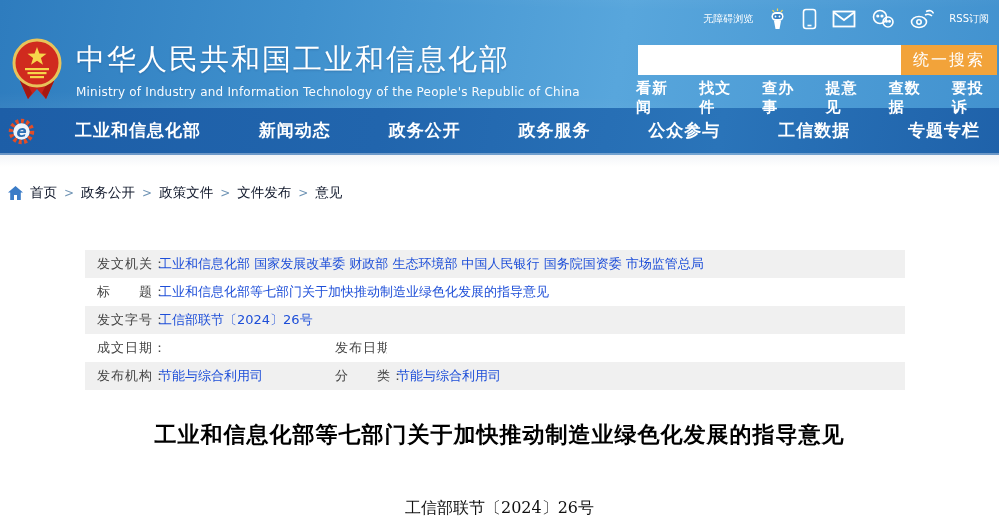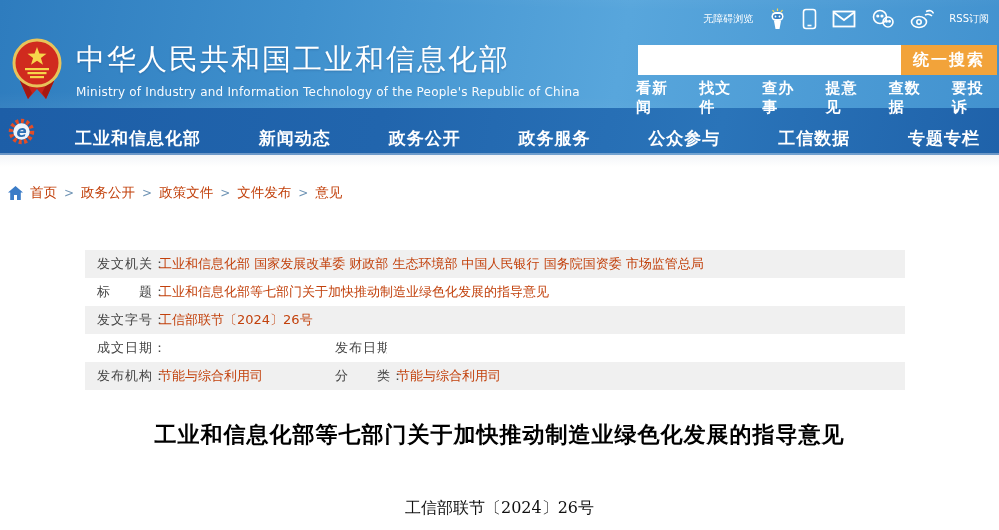--- a/index.html
+++ b/index.html
@@ -30,63 +30,63 @@
   .site-cn{ font-size:29px; font-weight:normal; letter-spacing:2px; text-shadow:0 1px 2px rgba(0,40,90,.25); }
   .site-en{ font-size:12px; margin-top:5px; opacity:.96; letter-spacing:.2px; }
 
   .search-zone{ position:absolute; top:45px; right:2px; display:flex; z-index:3; }
   .search-input{
     width:263px; height:30px; border:none; outline:none; background:#fff;
     font-size:14px; padding:0 8px; border-radius:0;
   }
   .search-btn{
     width:96px; height:30px; border:none; background:#f2a33a; color:#fff;
-    font-size:16px; font-weight:bold; letter-spacing:2px; cursor:pointer;
+    font-size:16px; font-weight:normal; letter-spacing:2px; cursor:pointer;
   }
   .quick-links{
     position:absolute; top:79px; left:636px; display:flex; gap:16px; z-index:3;
   }
   .quick-links a{ color:#fff; font-size:15px; font-weight:bold; text-decoration:none; letter-spacing:1px; }
 
   
   .nav{
     position:absolute; top:108px; left:0; width:999px; height:47px;
     background:linear-gradient(100deg,#1d5ea7 0%,#2165ad 38%,#2a74b9 72%,#1f62aa 100%);
   }
   .nav::after{
     content:""; position:absolute; left:0; right:0; bottom:0; height:2px;
     background:rgba(255,255,255,.35);
   }
   .nav-logo{ position:absolute; left:8px; top:10px; }
   .nav-items{
-    position:absolute; left:75px; right:19px; top:8px; height:45px;
+    position:absolute; left:75px; right:19px; top:0; height:45px;
     display:flex; justify-content:space-between; align-items:center;
   }
   .nav-items a{ color:#fff; font-size:17px; text-decoration:none; letter-spacing:1px; font-weight:bold; }
 
   .nav-underline{ position:absolute; top:155px; left:0; width:999px; height:12px;
     background:linear-gradient(180deg,#f3f5f8,#ffffff); }
 
   
   .breadcrumb{
     position:absolute; top:184px; left:8px; display:flex; align-items:center; gap:7px;
     font-size:13.5px; color:#3377b9;
   }
-  .breadcrumb a{ color:#c2410c; text-decoration:none; }
+  .breadcrumb a{ color:#0f172a; text-decoration:none; }
   .crumb-sep{ color:#6f94b5; font-size:12px; }
 
   
   .doc-table{ position:absolute; top:250px; left:85px; width:820px; }
   .meta-row{ display:flex; height:28px; line-height:28px; font-size:13px; color:#444; }
   .meta-row.alt{ background:#f0f0f0; }
   .meta-row.plain{ background:#ffffff; }
   .meta-cell{ display:flex; padding-left:12px; white-space:nowrap; overflow:hidden; }
   .meta-cell.first2col{ width:238px; flex:none; }
   .meta-label{ color:#444; flex:none; width:52px; letter-spacing:1px; }
-  .meta-value{ color:#c2410c; padding-left:10px; }
+  .meta-value{ color:#1d4ed8; padding-left:10px; }
 
   
   .article-title{
     position:absolute; top:420px; left:0; width:999px; text-align:center;
     font-size:22px; font-weight:bold; color:#000; letter-spacing:1px;
   }
   .doc-number{
     position:absolute; top:498px; left:0; width:999px; text-align:center;
     font-size:16px; color:#111;
     font-family:"DejaVu Serif","Liberation Serif",serif;

